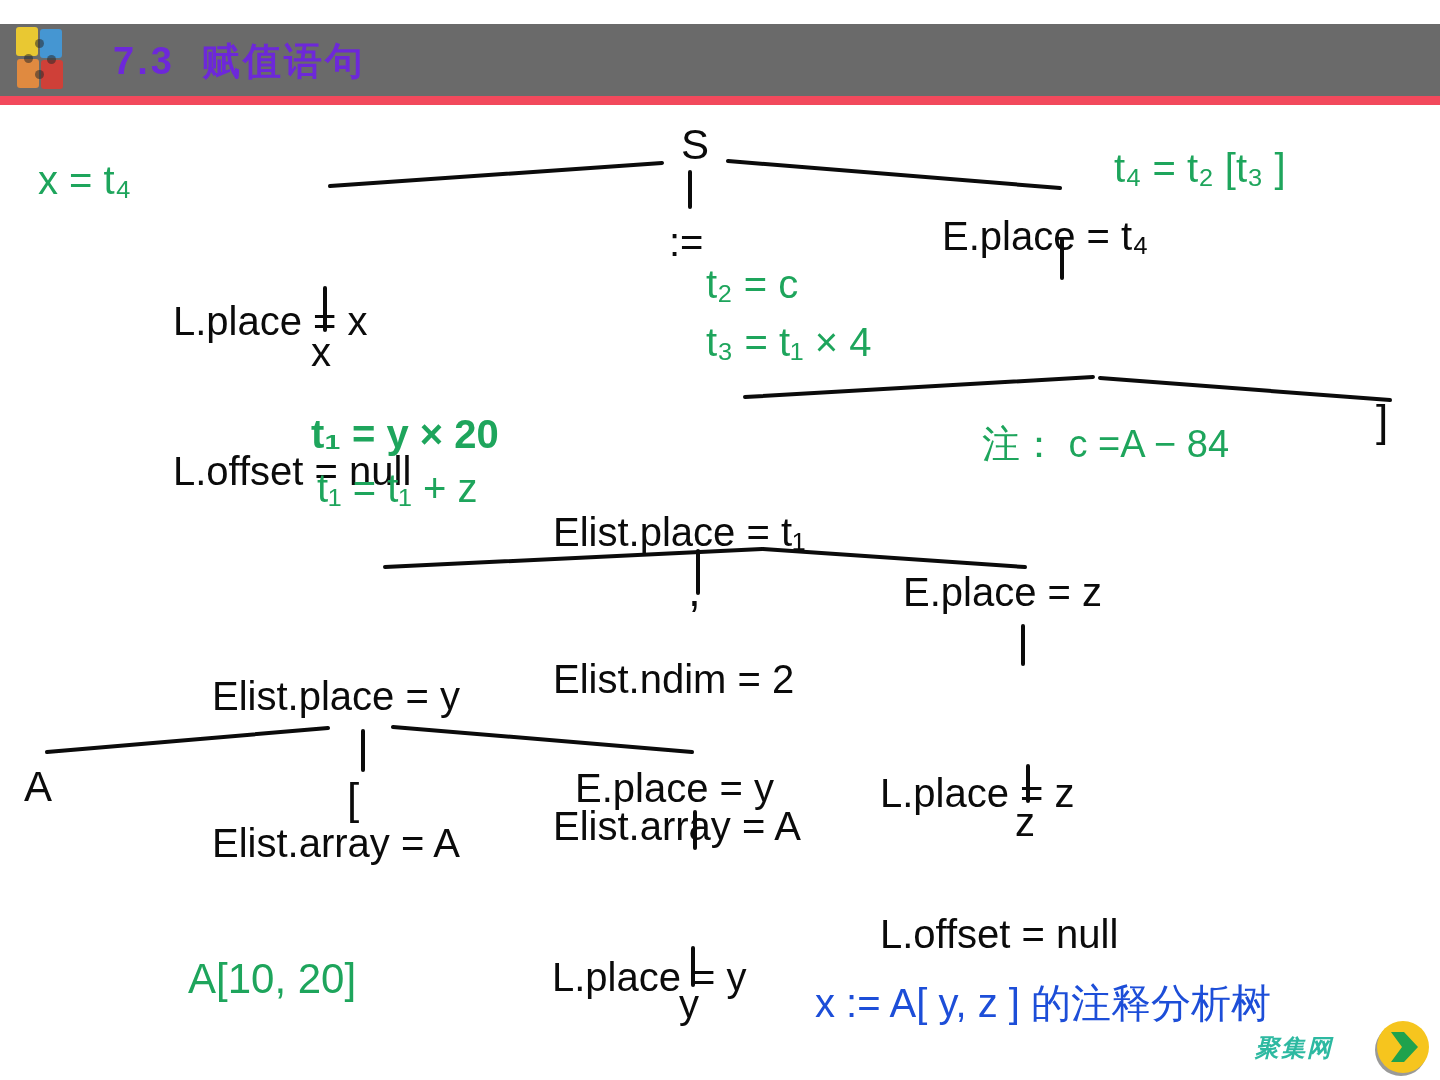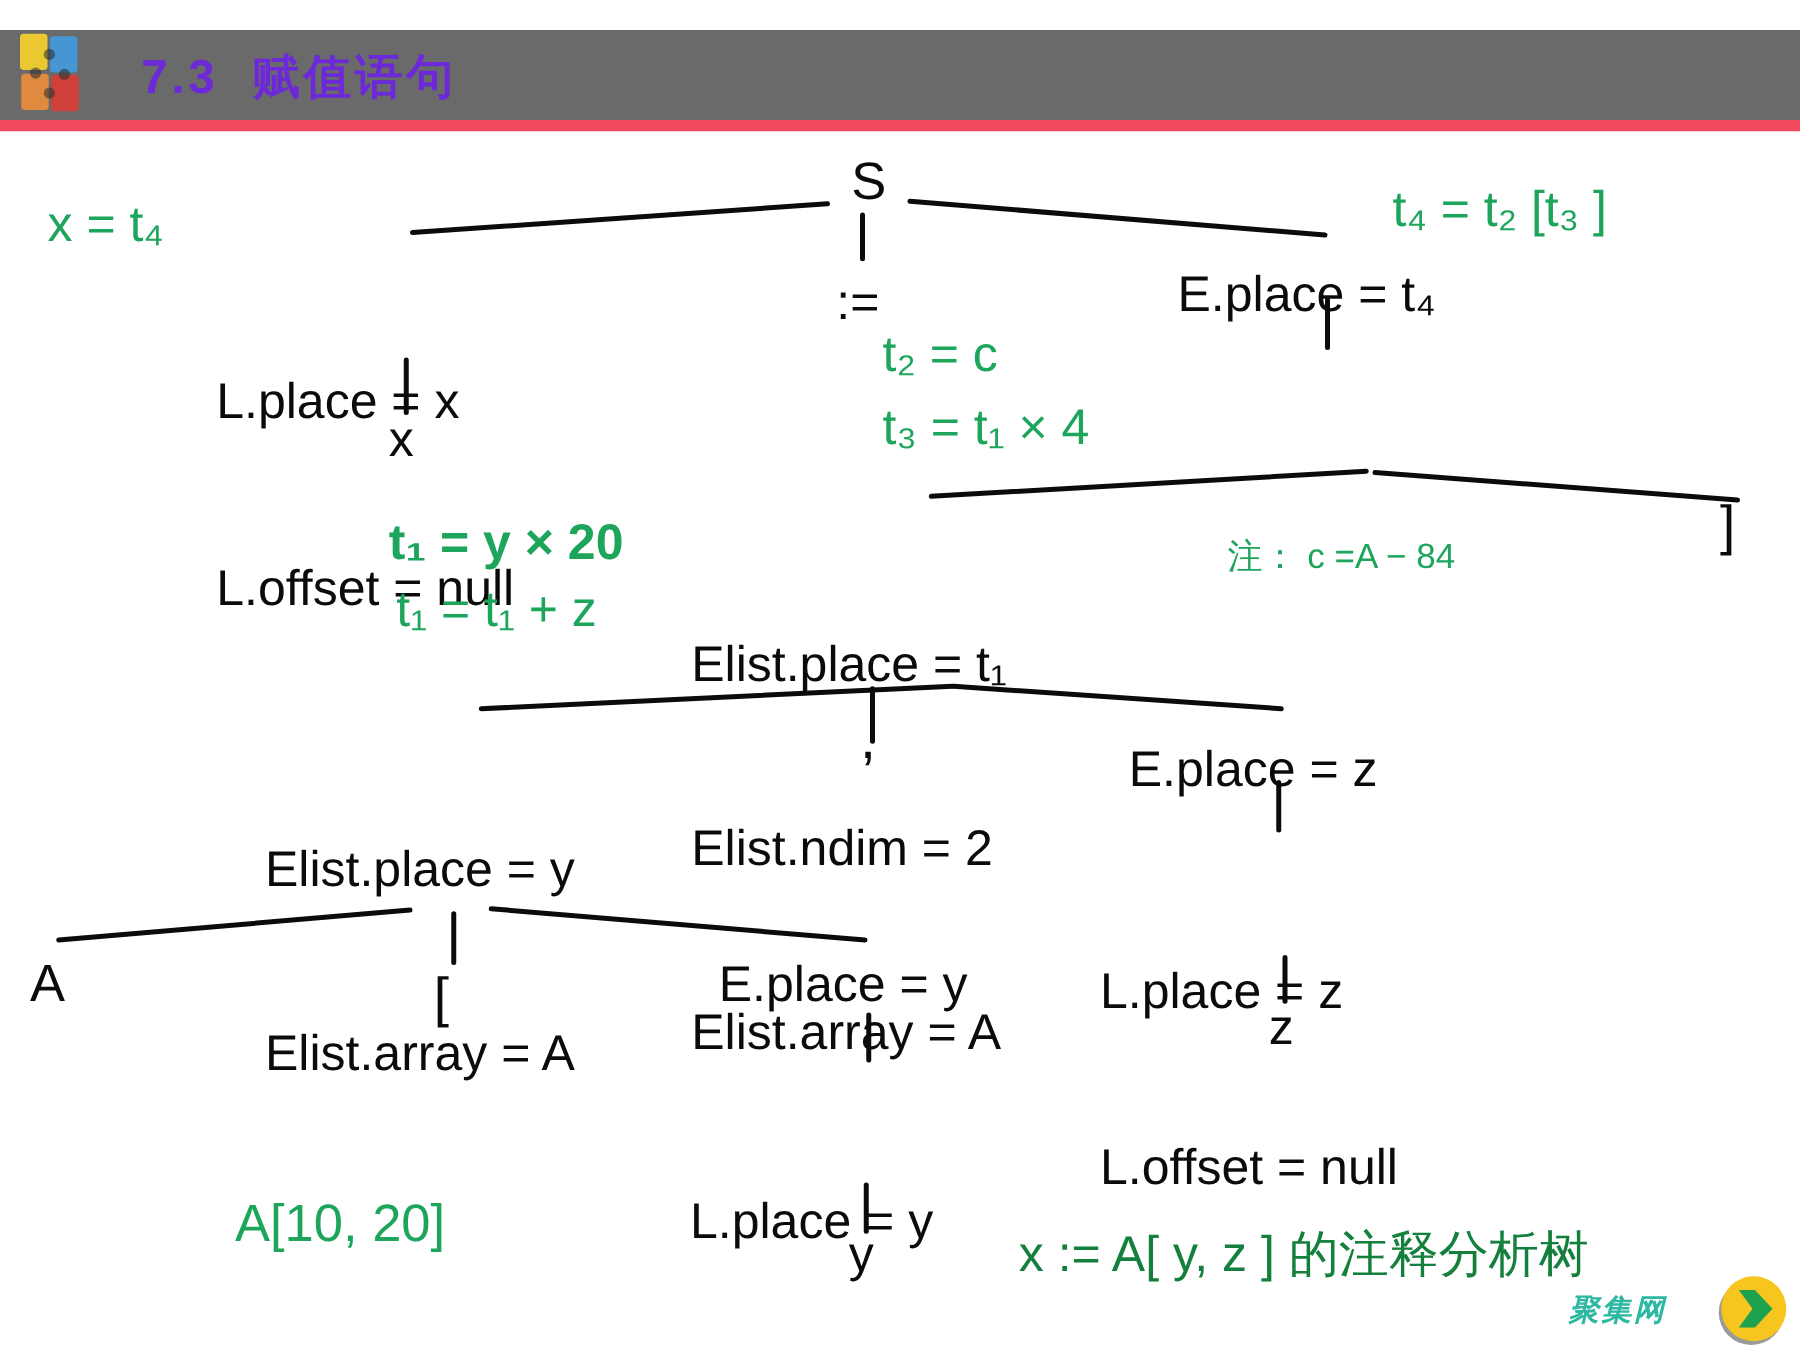--- a/index.html
+++ b/index.html
@@ -17,21 +17,21 @@
   .pc.tl{left:0;top:0;background:#e9c832;}
   .pc.tr{left:24px;top:2px;background:#4596d2;}
   .pc.bl{left:1px;top:32px;background:#e08a40;}
   .pc.br{left:25px;top:33px;background:#cf4038;}
   .puzzle .knob{position:absolute;border-radius:50%;width:9px;height:9px;background:#2a2a2a;opacity:.55;}
   
   .edges-svg{position:absolute;left:0;top:0;width:1440px;height:1080px;pointer-events:none;}
   .edge{stroke:#0b0b0b;stroke-width:4;stroke-linecap:round;}
   .tnode{position:absolute;font-size:40px;line-height:49px;white-space:pre;color:#0b0b0b;}
   .green{color:var(--green,#1ea55c);}
-  .caption{position:absolute;font-size:40px;white-space:pre;color:#15803d;text-align:center;}
+  .caption{position:absolute;font-size:40px;white-space:pre;color:#1d4ed8;text-align:center;}
   
   .watermark{position:absolute;left:1255px;top:1032px;font-size:24px;font-weight:bold;font-style:italic;color:var(--watermark,#2db9a1);letter-spacing:2px;}
   .nav-btn{position:absolute;left:1374px;top:1019px;width:58px;height:58px;cursor:pointer;}
 </style>
 </head>
 <body>
 
 <div class="header-bar"></div>
 <div class="puzzle">
   <div class="pc tl"></div>
@@ -80,21 +80,21 @@
 </div>
 <div class="tnode" style="left:1376px;top:396px;font-size:44px;">]</div>
 
 <div class="tnode" style="left:553px;top:410px;">
   <div>Elist.place = t₁</div>
   <div>Elist.ndim = 2</div>
   <div>Elist.array = A</div>
 </div>
 <div class="tnode" style="left:688px;top:566px;font-size:46px;">,</div>
 
-<div class="tnode" style="left:903px;top:592px;">E.place = z</div>
+<div class="tnode" style="left:903px;top:568px;">E.place = z</div>
 <div class="tnode" style="left:880px;top:676px;line-height:47px;">
   <div>L.place = z</div>
   <div>L.offset = null</div>
 </div>
 <div class="tnode" style="left:1015px;top:798px;">z</div>
 
 <div class="tnode" style="left:212px;top:574px;">
   <div>Elist.place = y</div>
   <div>Elist.array = A</div>
 </div>
@@ -107,21 +107,21 @@
   
 </div>
 <div class="tnode" style="left:679px;top:980px;">y</div>
 
 <div class="tnode green" style="left:38px;top:156px;">x = t₄</div>
 <div class="tnode green" style="left:1114px;top:144px;">t₄ = t₂ [t₃ ]</div>
 <div class="tnode green" style="left:706px;top:260px;">t₂ = c</div>
 <div class="tnode green" style="left:706px;top:318px;">t₃ = t₁ × 4</div>
 <div class="tnode green" style="left:311px;top:410px;font-weight:bold;">t₁ = y × 20</div>
 <div class="tnode green" style="left:317px;top:464px;">t₁ = t₁ + z</div>
-<div class="tnode green" style="left:982px;top:420px;font-size:28px;">注： c =A − 84</div>
+<div class="tnode green" style="left:982px;top:420px;font-size:38px;">注： c =A − 84</div>
 <div class="tnode green" style="left:188px;top:954px;font-size:42px;">A[10, 20]</div>
 
 <div class="caption" style="left:815px;top:976px;">x := A[ y, z ] 的注释分析树</div>
 
 <div class="watermark">聚集网</div>
 <svg class="nav-btn" viewBox="0 0 58 58">
   <circle cx="27" cy="31" r="26" fill="#9a9a98"></circle>
   <circle cx="29" cy="28" r="26" fill="#f6c51e"></circle>
   <polygon fill="#1fa24d" points="17,13 30,13 44,28 30,43 17,43 28,28"></polygon>
 </svg>

